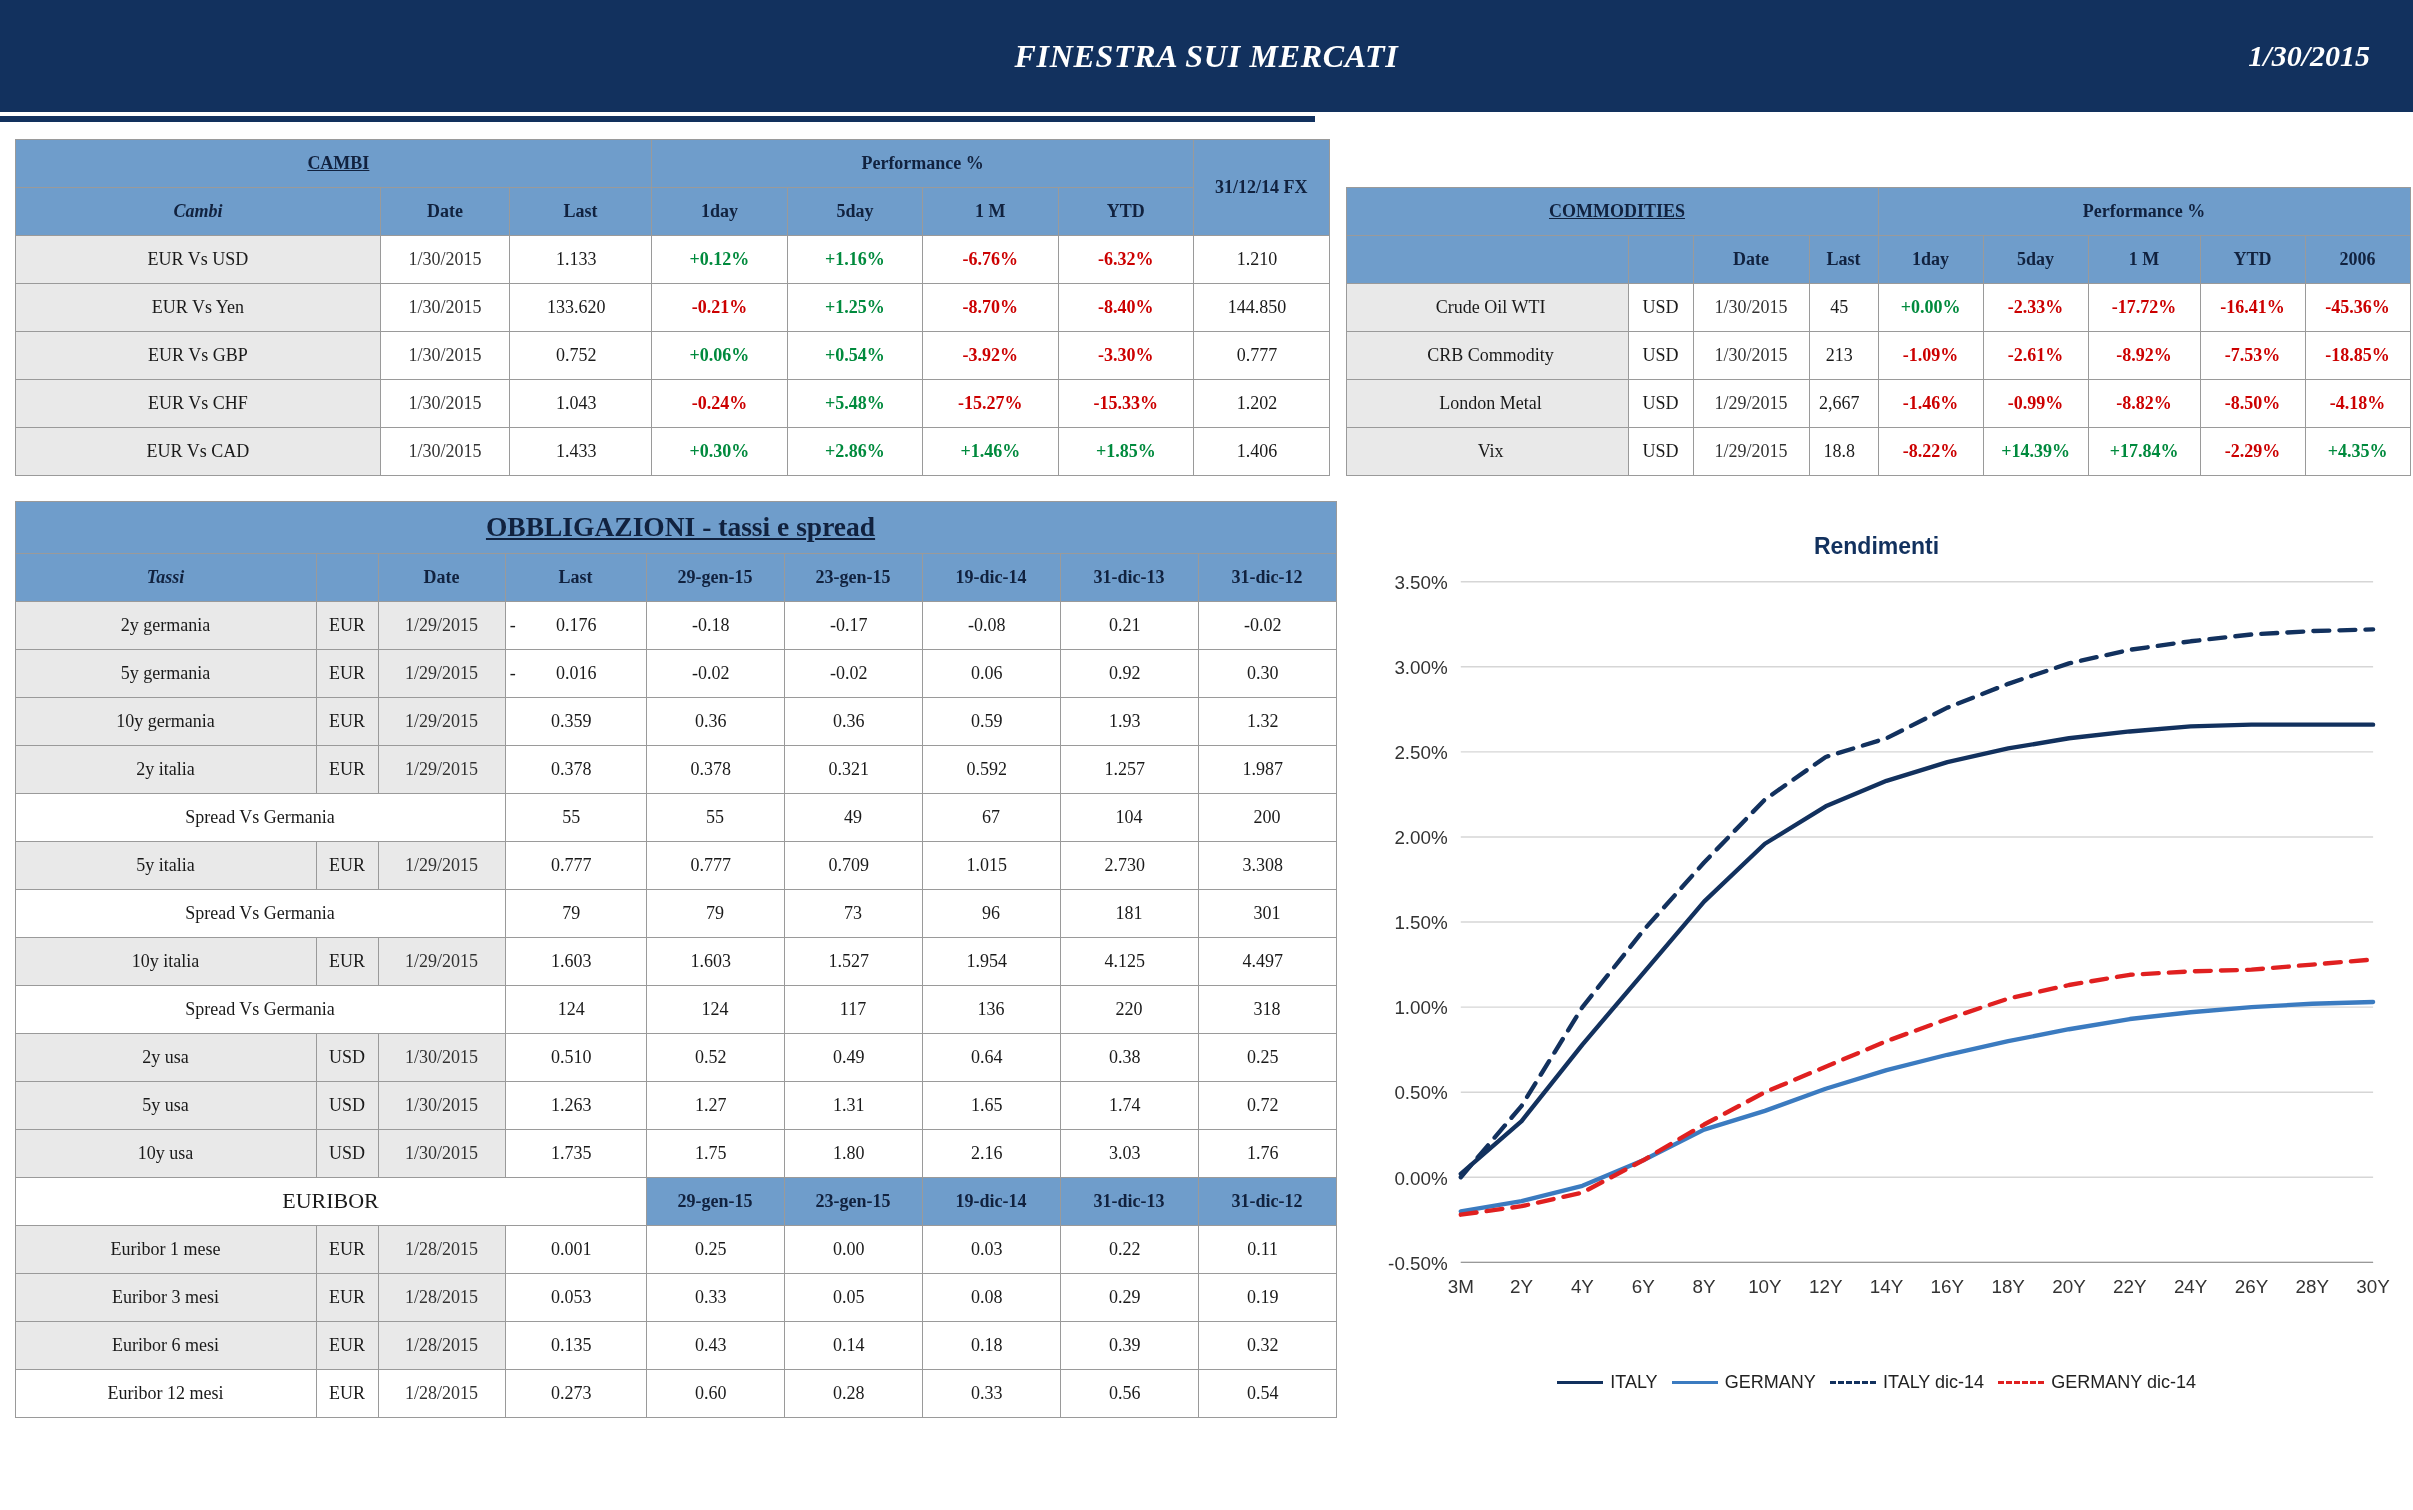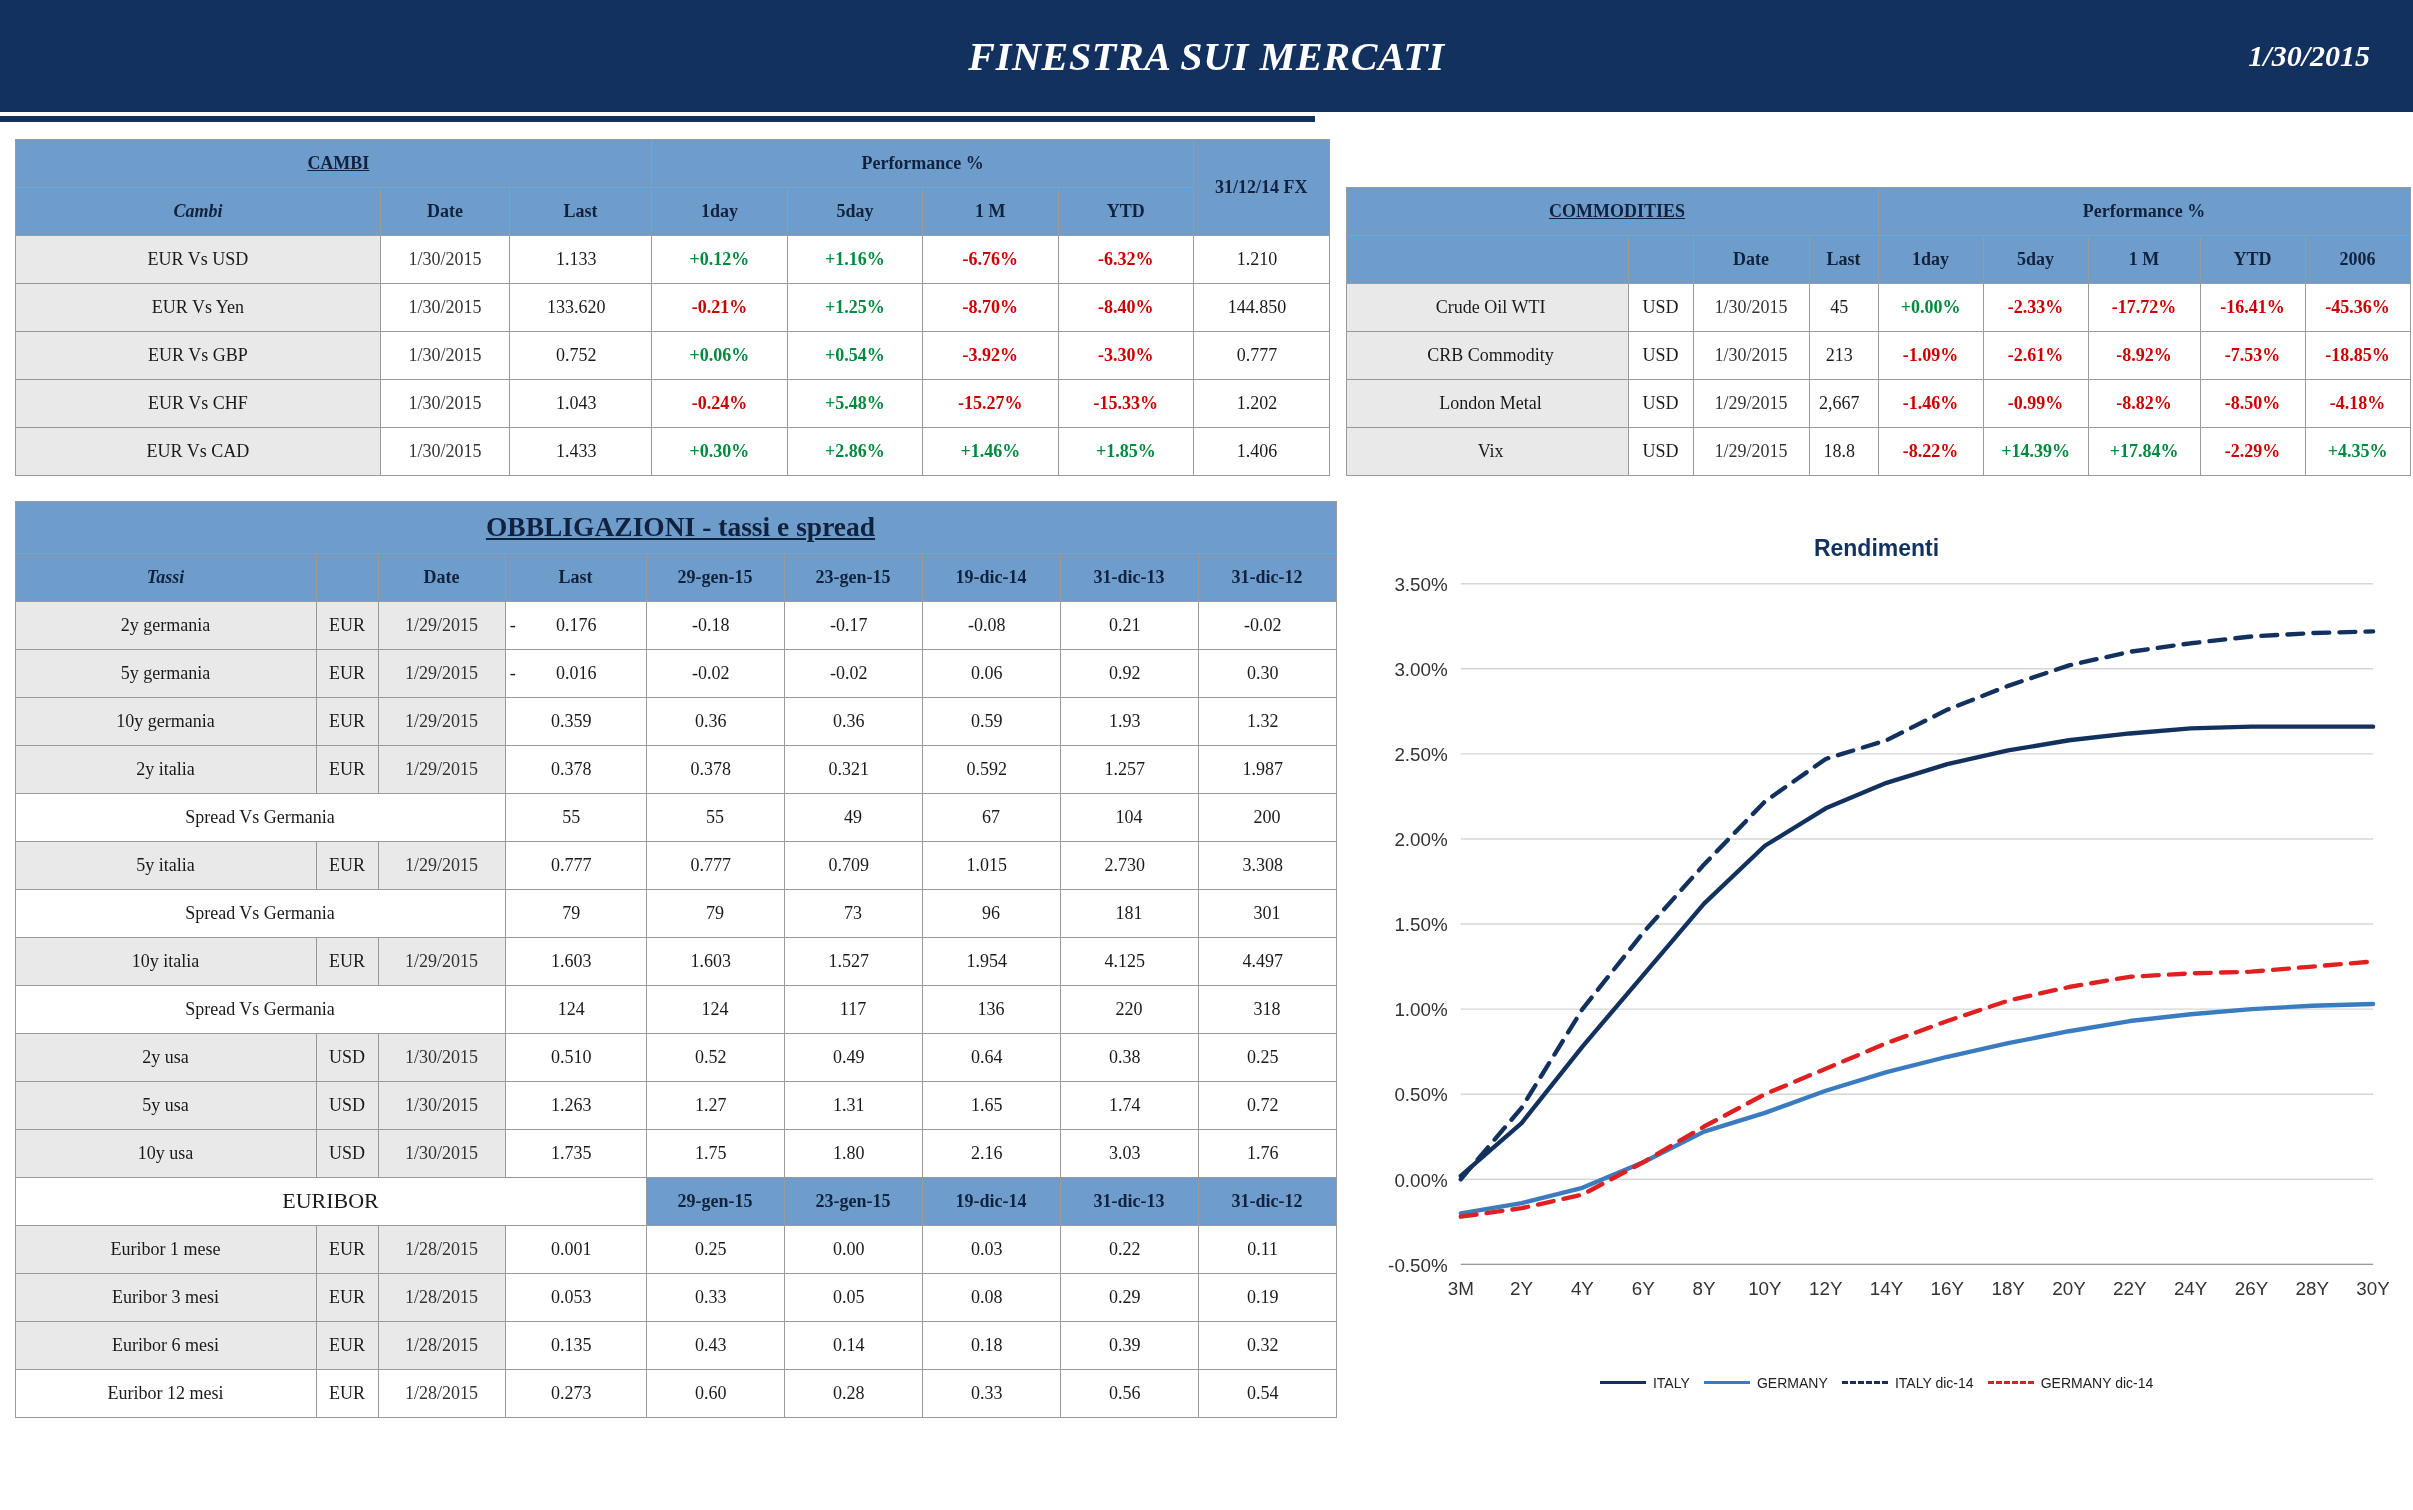--- a/index.html
+++ b/index.html
@@ -17,21 +17,21 @@
     height: 116px;
     background: #12315e;
     border-bottom: 4.3px solid #ffffff;
     display: flex;
     align-items: center;
     justify-content: center;
     position: relative;
   }
   .header-title {
     color: #ffffff;
-    font-size: 40px;
+    font-size: 32px;
     font-weight: bold;
     font-style: italic;
     letter-spacing: 0.7px;
   }
   .header-date {
     position: absolute;
     right: 43px;
     color: #ffffff;
     font-size: 30px;
     font-weight: bold;
@@ -102,21 +102,21 @@
     font-family: "Liberation Sans", sans-serif;
     font-weight: bold;
     font-size: 23px;
     color: #12315e;
     margin-top: 7.2px;
   }
   .chart-box { position: relative; width: 1043px; height: 811px; }
   .legend {
     display: flex; justify-content: center; gap: 14px;
     font-family: "Liberation Sans", sans-serif;
-    font-size: 14px; color: #222; margin-top: 1.4px;
+    font-size: 18px; color: #222; margin-top: 1.4px;
   }
   .legend-item { display: flex; align-items: center; gap: 7.2px; }
   .lg-line { width: 46px; height: 0; border-top-width: 3.6px; border-top-style: solid; }
   
   .cm-name { text-align: left; padding-left: 7.2px !important; font-size: 19px; }
 </style>
 </head>
 <body>
 
 <div class="sheet">

